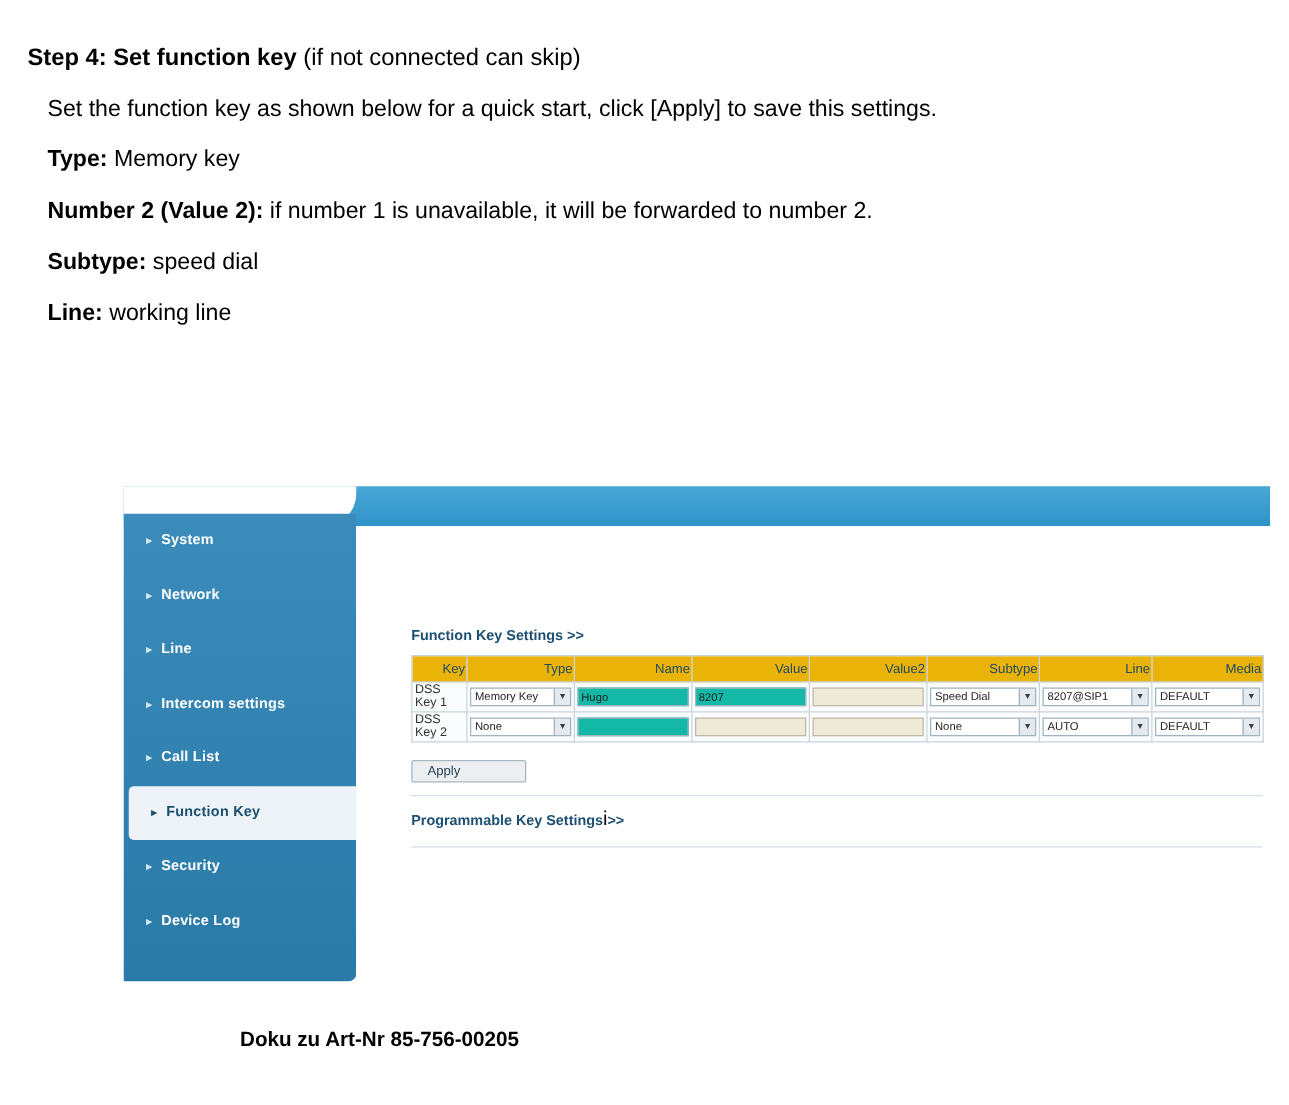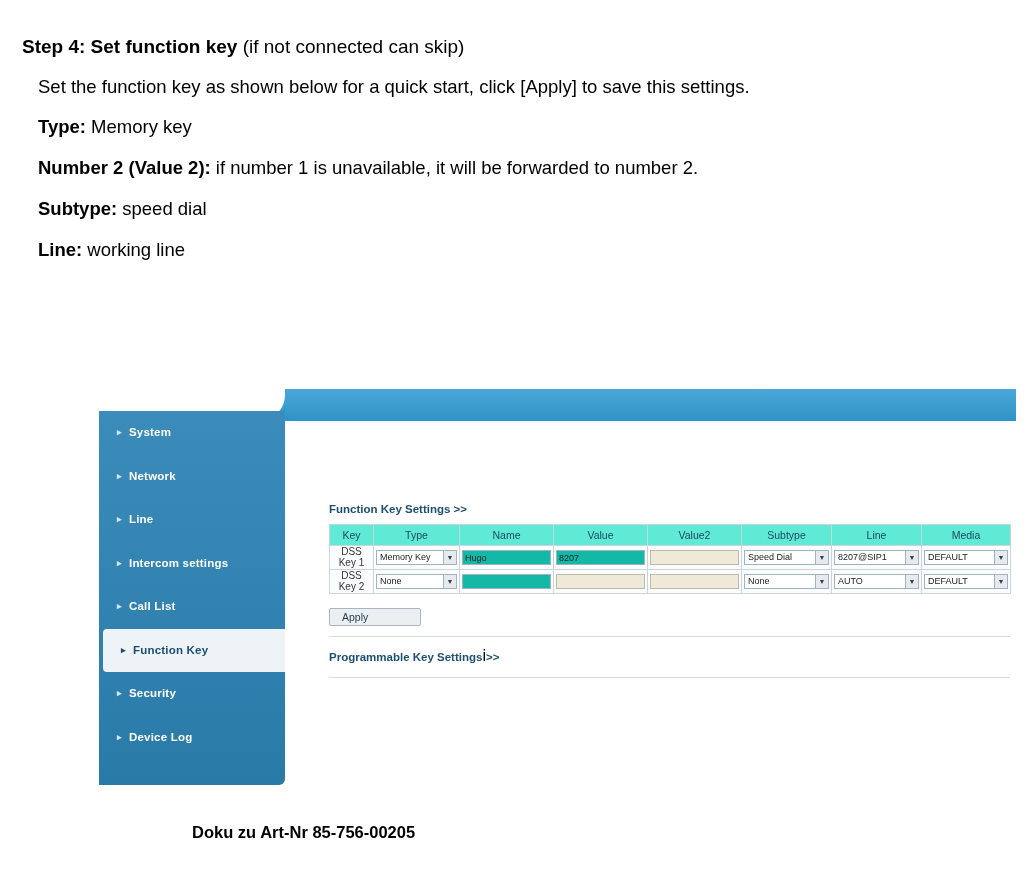--- a/index.html
+++ b/index.html
@@ -118,38 +118,38 @@
 
   table.fk {
     border-collapse: collapse;
     width: 681px;
     table-layout: fixed;
   }
   table.fk th {
     font-size: 10.5px;
     font-weight: normal;
     color: #204a66;
-    background: #5eead4;
+    background: #eab308;
     border: 1px solid #c9d4dc;
     height: 18px;
-    text-align: center;
+    text-align: right;
   }
   table.fk td {
     border: 1px solid #c9d4dc;
     background: #fbfcfd;
     height: 21px;
     padding: 1px 2px;
     font-size: 10px;
     color: #333;
     vertical-align: middle;
   }
   td.keycell {
     font-size: 9.5px;
     color: #25506e;
-    text-align: center;
+    text-align: left;
     padding-left: 3px;
     line-height: 1.05;
   }
   .inp {
     display: block;
     width: 100%;
     box-sizing: border-box;
     height: 15px;
     line-height: 14px;
     border: 1px solid #9fb3c0;

